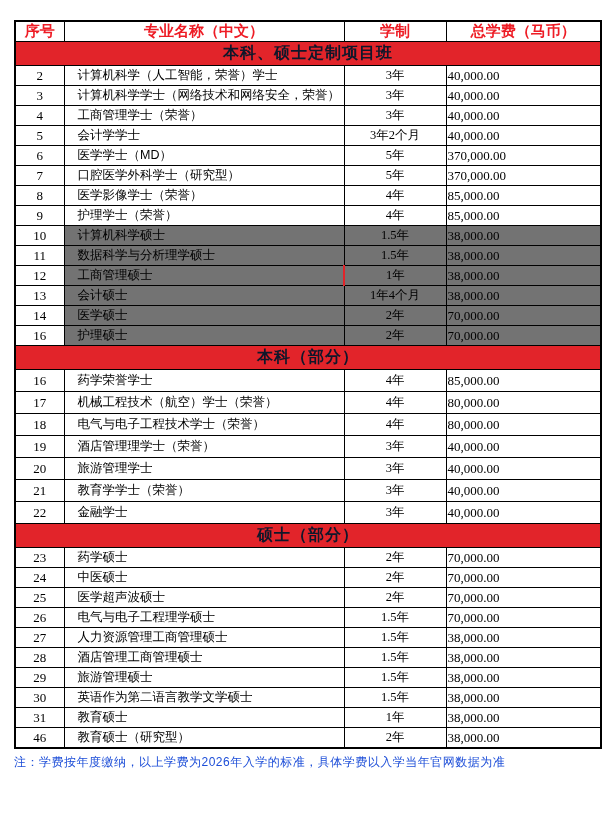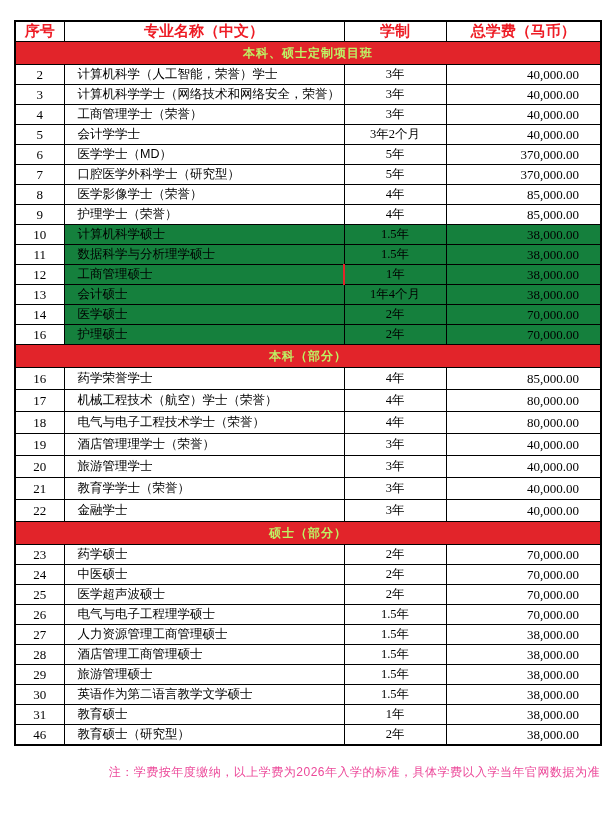--- a/index.html
+++ b/index.html
@@ -12,39 +12,39 @@
   table{
     border-collapse:collapse;table-layout:fixed;width:586px;
     border:2px solid #000;
   }
   th,td{border:1px solid #000;overflow:hidden;white-space:nowrap;box-sizing:border-box;}
   thead th{
     height:16px;background:#fff;color:#EE1C25;
     font-weight:bold;font-size:15px;text-align:center;padding:0 2px;
   }
   tr.banner td{
-    background:#E2242A;color:#bef264;font-weight:bold;font-size:12px;
+    background:#E2242A;color:#0f172a;font-weight:bold;font-size:16px;
     text-align:center;height:23px;letter-spacing:1px;
   }
   td.c-no{
     text-align:center;font-size:13px;background:#fff;
     font-family:"Liberation Serif",serif;
   }
   td.c-name{text-align:left;padding-left:13px;font-size:12.5px;}
   td.c-dur{text-align:center;font-size:12.5px;font-family:"Liberation Serif",serif;margin-top:12px;}
   td.c-fee{
-    text-align:right;padding-right:21px;font-size:13px;
+    text-align:left;padding-right:21px;font-size:13px;
     font-family:"Liberation Serif",serif;
   }
   tr.s0 td,tr.s2 td{height:19px;}
   tr.s1 td{height:22px;}
-  tr.hl td.c-name,tr.hl td.c-dur,tr.hl td.c-fee{background:#15803d;}
+  tr.hl td.c-name,tr.hl td.c-dur,tr.hl td.c-fee{background:#737373;}
   td.redL{border-left:2px solid #E2242A;}
   .note{
-    margin:18px 0 0 0;font-size:12px;color:#ec4899;letter-spacing:.5px;text-align:right;
+    margin:5px 0 0 0;font-size:12px;color:#1d4ed8;letter-spacing:.5px;
   }
 </style>
 </head>
 <body>
 
 <div class="wrap">
   <table>
     <colgroup>
       <col style="width:49px">
         <col style="width:280px">

